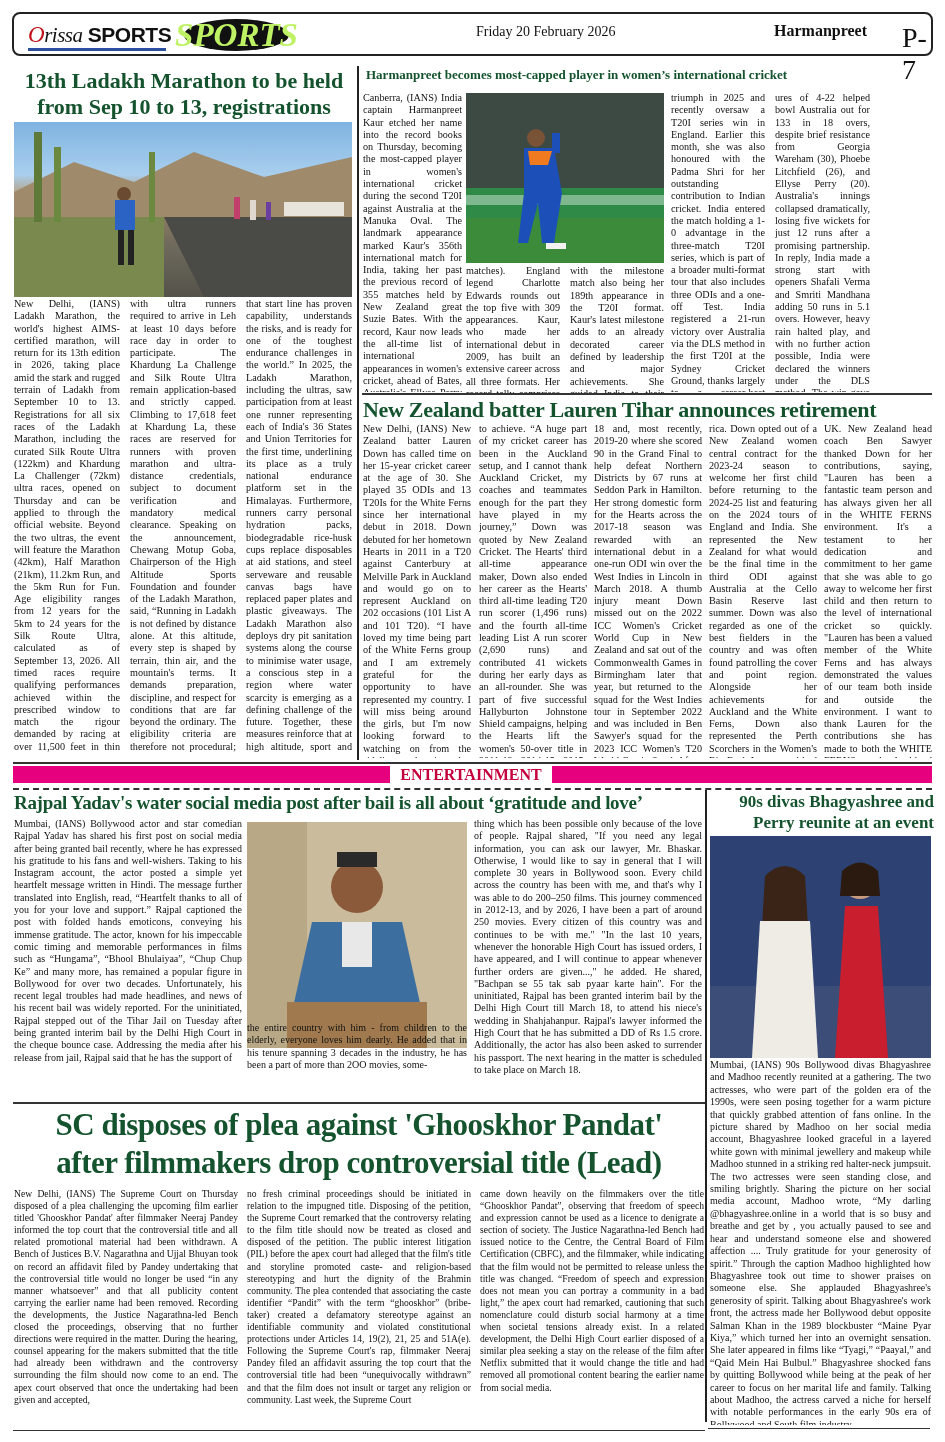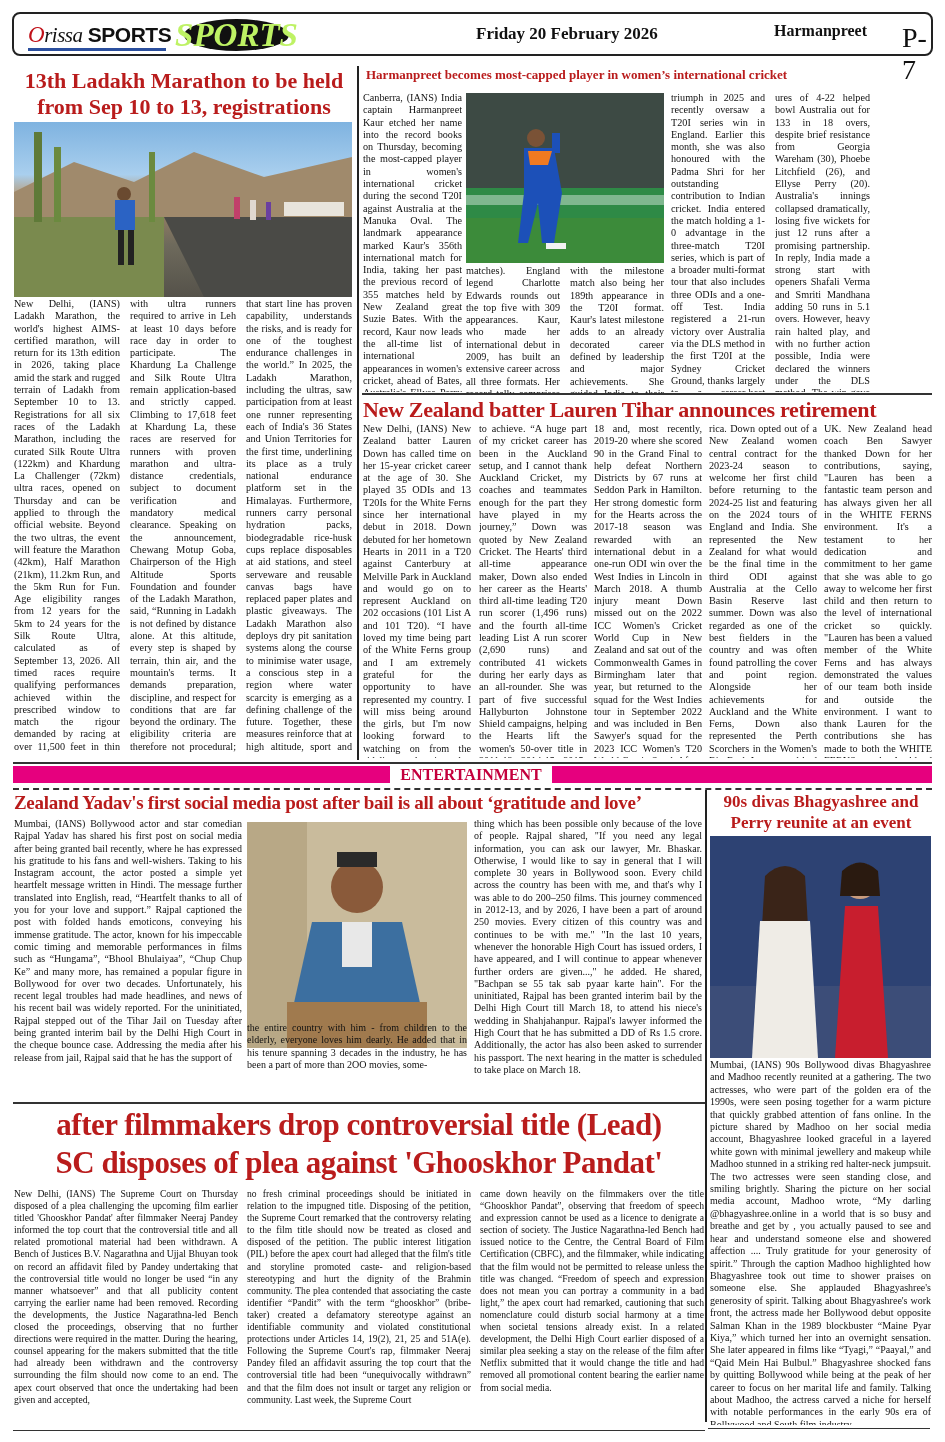--- a/index.html
+++ b/index.html
@@ -6,26 +6,26 @@
 body{width:945px;height:1442px;background:#fff;font-family:"Liberation Serif",serif;color:#111;position:relative;overflow:hidden}
 .abs{position:absolute}
 .masthead{left:12px;top:12px;width:921px;height:44px;border:2px solid #222;border-radius:8px;background:#fff}
 .logo{left:14px;top:8px;font-family:"Liberation Sans",sans-serif;font-size:21px;color:#111;letter-spacing:-0.5px}
 .logo .o{color:#c0121a;font-style:italic;font-family:"Liberation Serif",serif;font-size:23px}
 .logo .issa{font-style:italic;font-family:"Liberation Serif",serif}
 .logo .today{font-weight:bold}
 .logo-bar{left:14px;top:34px;width:138px;height:3px;background:#2b4f9e}
 .sports-oval{left:170px;top:5px;width:105px;height:32px;background:#111;border-radius:50%;display:flex;align-items:center;justify-content:center}
 .sports-oval span{color:#bef264;font-style:italic;font-weight:bold;font-size:33px;font-family:"Liberation Serif",serif}
-.date{left:462px;top:10px;font-size:17px;font-weight:bold}
+.date{left:462px;top:10px;font-size:14px;font-weight:normal}
 .city{left:760px;top:8px;font-size:16px;font-weight:bold}
 .page{left:888px;top:8px;font-size:28px}
 .vrule{background:#222;width:2px}
 .hrule{background:#333;height:2px}
-.head{font-weight:bold;line-height:1.15;color:#b91c1c}
+.head{font-weight:bold;line-height:1.15;color:#14532d}
 .col{font-size:10.2px;line-height:12.3px;text-align:justify;hyphens:auto;overflow:hidden}
 .photo{overflow:hidden}
 .ent-bar{left:13px;top:766px;width:919px;height:17px;background:#e6007e}
 .ent-label{left:390px;top:765px;width:162px;height:19px;background:#fff;color:#c4003d;font-weight:bold;font-size:16px;text-align:center;line-height:19px}
 .dash{left:13px;top:788px;width:919px;border-top:2px dashed #333}
 </style>
 </head>
 <body>
 
 <div class="abs masthead">
@@ -95,58 +95,58 @@
 <div class="abs col" style="left:479px;top:423px;width:108px;height:335px">to achieve. “A huge part of my cricket career has been in the Auckland setup, and I cannot thank Auckland Cricket, my coaches and teammates enough for the part they have played in my journey,” Down was quoted by New Zealand Cricket. The Hearts' third all-time appearance maker, Down also ended her career as the Hearts' third all-time leading T20 run scorer (1,496 runs) and the fourth all-time leading List A run scorer (2,690 runs) and contributed 41 wickets during her early days as an all-rounder. She was part of five successful Hallyburton Johnstone Shield campaigns, helping the Hearts lift the women's 50-over title in 2011-12, 2014-15, 2015-16, 2017-</div>
 <div class="abs col" style="left:594px;top:423px;width:108px;height:335px">18 and, most recently, 2019-20 where she scored 90 in the Grand Final to help defeat Northern Districts by 67 runs at Seddon Park in Hamilton. Her strong domestic form for the Hearts across the 2017-18 season was rewarded with an international debut in a one-run ODI win over the West Indies in Lincoln in March 2018. A thumb injury meant Down missed out on the 2022 ICC Women's Cricket World Cup in New Zealand and sat out of the Commonwealth Games in Birmingham later that year, but returned to the squad for the West Indies tour in September 2022 and was included in Ben Sawyer's squad for the 2023 ICC Women's T20 World Cup in South Af-</div>
 <div class="abs col" style="left:709px;top:423px;width:108px;height:335px">rica. Down opted out of a New Zealand women central contract for the 2023-24 season to welcome her first child before returning to the 2024-25 list and featuring on the 2024 tours of England and India. She represented the New Zealand for what would be the final time in the third ODI against Australia at the Cello Basin Reserve last summer. Down was also regarded as one of the best fielders in the country and was often found patrolling the cover and point region. Alongside her achievements for Auckland and the White Ferns, Down also represented the Perth Scorchers in the Women's Big Bash League and had stints with Oxfordshire in the</div>
 <div class="abs col" style="left:824px;top:423px;width:108px;height:335px">UK. New Zealand head coach Ben Sawyer thanked Down for her contributions, saying, "Lauren has been a fantastic team person and has always given her all in the WHITE FERNS environment. It's a testament to her dedication and commitment to her game that she was able to go away to welcome her first child and then return to the level of international cricket so quickly. "Lauren has been a valued member of the White Ferns and has always demonstrated the values of our team both inside and outside the environment. I want to thank Lauren for the contributions she has made to both the WHITE FERNS and Auckland Cricket .</div>
 
 <div class="abs hrule" style="left:13px;top:762px;width:919px"></div>
 <div class="abs ent-bar"></div>
 <div class="abs ent-label">ENTERTAINMENT</div>
 <div class="abs dash"></div>
 
-<div class="abs head" style="left:14px;top:792px;width:690px;font-size:19px;white-space:nowrap;letter-spacing:-0.3px">Zealand Yadav's first social media post after bail is all about ‘gratitude and love’</div>
+<div class="abs head" style="left:14px;top:792px;width:690px;font-size:19px;white-space:nowrap;letter-spacing:-0.3px">Rajpal Yadav's water social media post after bail is all about ‘gratitude and love’</div>
 <div class="abs col" style="left:14px;top:818px;width:228px;height:280px;font-size:10px;line-height:12.3px">Mumbai, (IANS) Bollywood actor and star comedian Rajpal Yadav has shared his first post on social media after being granted bail recently, where he has expressed his gratitude to his fans and well-wishers. Taking to his Instagram account, the actor posted a simple yet heartfelt message written in Hindi. The message further translated into English, read, “Heartfelt thanks to all of you for your love and support.”  Rajpal captioned the post with folded hands emoticons, conveying his immense gratitude. The actor, known for his impeccable comic timing and memorable performances in films such as “Hungama”, “Bhool Bhulaiyaa”, “Chup Chup Ke” and many more, has remained a popular figure in Bollywood for over two decades. Unfortunately, his recent legal troubles had made headlines, and news of his recent bail was widely reported. For the uninitiated, Rajpal stepped out of the Tihar Jail on Tuesday after being granted interim bail by the Delhi High Court in the cheque bounce case. Addressing the media after his release from jail, Rajpal said that he has the support of</div>
 <div class="abs photo" style="left:247px;top:822px;width:220px;height:226px;background:#c2b59a">
   <svg width="220" height="226">
     <rect width="220" height="226" fill="#c9bb9c"></rect>
     <rect x="0" y="0" width="60" height="226" fill="#b8a886"></rect>
     <circle cx="110" cy="65" r="26" fill="#8a5a3a"></circle>
     <rect x="90" y="30" width="40" height="15" fill="#2a2a2a"></rect>
     <polygon points="65,100 155,100 175,190 45,190" fill="#3c6fa0"></polygon>
     <rect x="95" y="100" width="30" height="45" fill="#e8e8e8"></rect>
     <rect x="40" y="180" width="140" height="46" fill="#a07a4e"></rect>
   </svg>
 </div>
 <div class="abs col" style="left:247px;top:1022px;width:220px;height:50px;font-size:10px;line-height:12.3px">the entire country with him - from children to the elderly, everyone loves him dearly. He added that in his tenure spanning 3 decades in the industry, he has been a part of more than 2OO movies, some-</div>
 <div class="abs col" style="left:474px;top:818px;width:228px;height:282px;font-size:10px;line-height:12.3px">thing which has been possible only because of the love of people. Rajpal shared, "If you need any legal information, you can ask our lawyer, Mr. Bhaskar. Otherwise, I would like to say in general that I will complete 30 years in Bollywood soon. Every child across the country has been with me, and that's why I was able to do 200–250 films. This journey commenced in 2012-13, and by 2026, I have been a part of around 250 movies. Every citizen of this country was and continues to be with me." "In the last 10 years, whenever the honorable High Court has issued orders, I have appeared, and I will continue to appear whenever further orders are given...," he added. He shared, "Bachpan se 55 tak sab pyaar karte hain". For the uninitiated, Rajpal has been granted interim bail by the Delhi High Court till March 18, to attend his niece's wedding in Shahjahanpur. Rajpal's lawyer informed the High Court that he has submitted a DD of Rs 1.5 crore. Additionally, the actor has also been asked to surrender his passport. The next hearing in the matter is scheduled to take place on March 18.</div>
 <div class="abs vrule" style="left:705px;top:790px;height:312px"></div>
 <div class="abs hrule" style="left:13px;top:1102px;width:692px"></div>
 
 <div class="abs vrule" style="left:705px;top:790px;height:632px"></div>
-<div class="abs head" style="left:708px;top:791px;width:226px;text-align:center;font-size:17px;line-height:21px">
+<div class="abs head" style="left:708px;top:791px;width:226px;text-align:right;font-size:17px;line-height:21px">
   <div>90s divas Bhagyashree and</div>
   <div>Perry reunite at an event</div>
 </div>
 <div class="abs photo" style="left:710px;top:836px;width:221px;height:222px;background:#2a3c6a">
   <svg width="221" height="222">
     <rect width="221" height="222" fill="#2d4273"></rect>
     <rect y="150" width="221" height="72" fill="#3c4d78"></rect>
     <circle cx="75" cy="55" r="20" fill="#c79a7c"></circle>
     <path d="M55,40 Q75,20 95,40 L98,90 L52,90 Z" fill="#3a2418"></path>
     <polygon points="50,85 100,85 108,222 42,222" fill="#efece6"></polygon>
     <circle cx="150" cy="45" r="18" fill="#c99c7e"></circle>
     <path d="M132,35 Q150,18 168,35 L170,60 L130,60 Z" fill="#2a1a10"></path>
     <polygon points="135,70 168,70 178,222 125,222" fill="#c81e2e"></polygon>
   </svg>
 </div>
 <div class="abs col" style="left:710px;top:1059px;width:221px;height:366px;font-size:10px;line-height:12.4px">Mumbai, (IANS) 90s Bollywood divas Bhagyashree and Madhoo recently reunited at a gathering. The two actresses, who were part of the golden era of the 1990s, were seen posing together for a warm picture that quickly grabbed attention of fans online. In the picture shared by Madhoo on her social media account, Bhagyashree looked graceful in a layered white gown with minimal jewellery and makeup while Madhoo stunned in a striking red halter-neck jumpsuit. The two actresses were seen standing close, and smiling brightly. Sharing the picture on her social media account, Madhoo wrote, “My darling @bhagyashree.online in a world that is so busy and breathe and get by , you actually paused to see and hear and understand someone else and showered affection .... Truly gratitude for your generosity of spirit.” Through the caption Madhoo highlighted how Bhagyashree took out time to shower praises on someone else. She applauded Bhagyashree's generosity of spirit. Talking about Bhagyashree's work front, the actress made her Bollywood debut opposite Salman Khan in the 1989 blockbuster “Maine Pyar Kiya,” which turned her into an overnight sensation. She later appeared in films like “Tyagi,” “Paayal,” and “Qaid Mein Hai Bulbul.” Bhagyashree shocked fans by quitting Bollywood while being at the peak of her career to focus on her marital life and family. Talking about Madhoo, the actress carved a niche for herself with notable performances in the early 90s era of Bollywood and South film industry.</div>
 <div class="abs hrule" style="left:708px;top:1428px;width:222px;height:1px"></div>
 
 <div class="abs head" style="left:14px;top:1106px;width:690px;text-align:center;font-size:31px;line-height:38px;letter-spacing:-0.5px">
+  <div>SC disposes of plea against 'Ghooskhor Pandat'</div>
   <div>after filmmakers drop controversial title (Lead)</div>
-  <div>SC disposes of plea against 'Ghooskhor Pandat'</div>
 </div>
 <div class="abs col" style="left:14px;top:1188px;width:224px;height:242px;font-size:9.6px;line-height:12.1px">New Delhi, (IANS) The Supreme Court on Thursday disposed of a plea challenging the upcoming film earlier titled 'Ghooskhor Pandat' after filmmaker Neeraj Pandey informed the top court that the controversial title and all related promotional material had been withdrawn.   A Bench of Justices B.V. Nagarathna and Ujjal Bhuyan took on record an affidavit filed by Pandey undertaking that the controversial title would no longer be used “in any manner whatsoever” and that all publicity content carrying the earlier name had been removed. Recording the developments, the Justice Nagarathna-led Bench closed the proceedings, observing that no further directions were required in the matter. During the hearing, counsel appearing for the makers submitted that the title had already been withdrawn and the controversy surrounding the film should now come to an end. The apex court observed that once the undertaking had been given and accepted,</div>
 <div class="abs col" style="left:247px;top:1188px;width:224px;height:242px;font-size:9.6px;line-height:12.1px">no fresh criminal proceedings should be initiated in relation to the impugned title. Disposing of the petition, the Supreme Court remarked that the controversy relating to the film title should now be treated as closed and disposed of the petition. The public interest litigation (PIL) before the apex court had alleged that the film's title and storyline promoted caste- and religion-based stereotyping and hurt the dignity of the Brahmin community. The plea contended that associating the caste identifier “Pandit” with the term “ghooskhor” (bribe-taker) created a defamatory stereotype against an identifiable community and violated constitutional protections under Articles 14, 19(2), 21, 25 and 51A(e). Following the Supreme Court's rap, filmmaker Neeraj Pandey filed an affidavit assuring the top court that the controversial title had been “unequivocally withdrawn” and that the film does not insult or target any religion or community. Last week, the Supreme Court</div>
 <div class="abs col" style="left:480px;top:1188px;width:224px;height:242px;font-size:9.6px;line-height:12.1px">came down heavily on the filmmakers over the title “Ghooskhor Pandat”, observing that freedom of speech and expression cannot be used as a licence to denigrate a section of society. The Justice Nagarathna-led Bench had issued notice to the Centre, the Central Board of Film Certification (CBFC), and the filmmaker, while indicating that the film would not be permitted to release unless the title was changed. “Freedom of speech and expression does not mean you can portray a community in a bad light,” the apex court had remarked, cautioning that such nomenclature could disturb social harmony at a time when societal tensions already exist. In a related development, the Delhi High Court earlier disposed of a similar plea seeking a stay on the release of the film after Netflix submitted that it would change the title and had removed all promotional content bearing the earlier name from social media.</div>
 <div class="abs hrule" style="left:13px;top:1430px;width:692px;height:1px"></div>
 
 </body></html>

